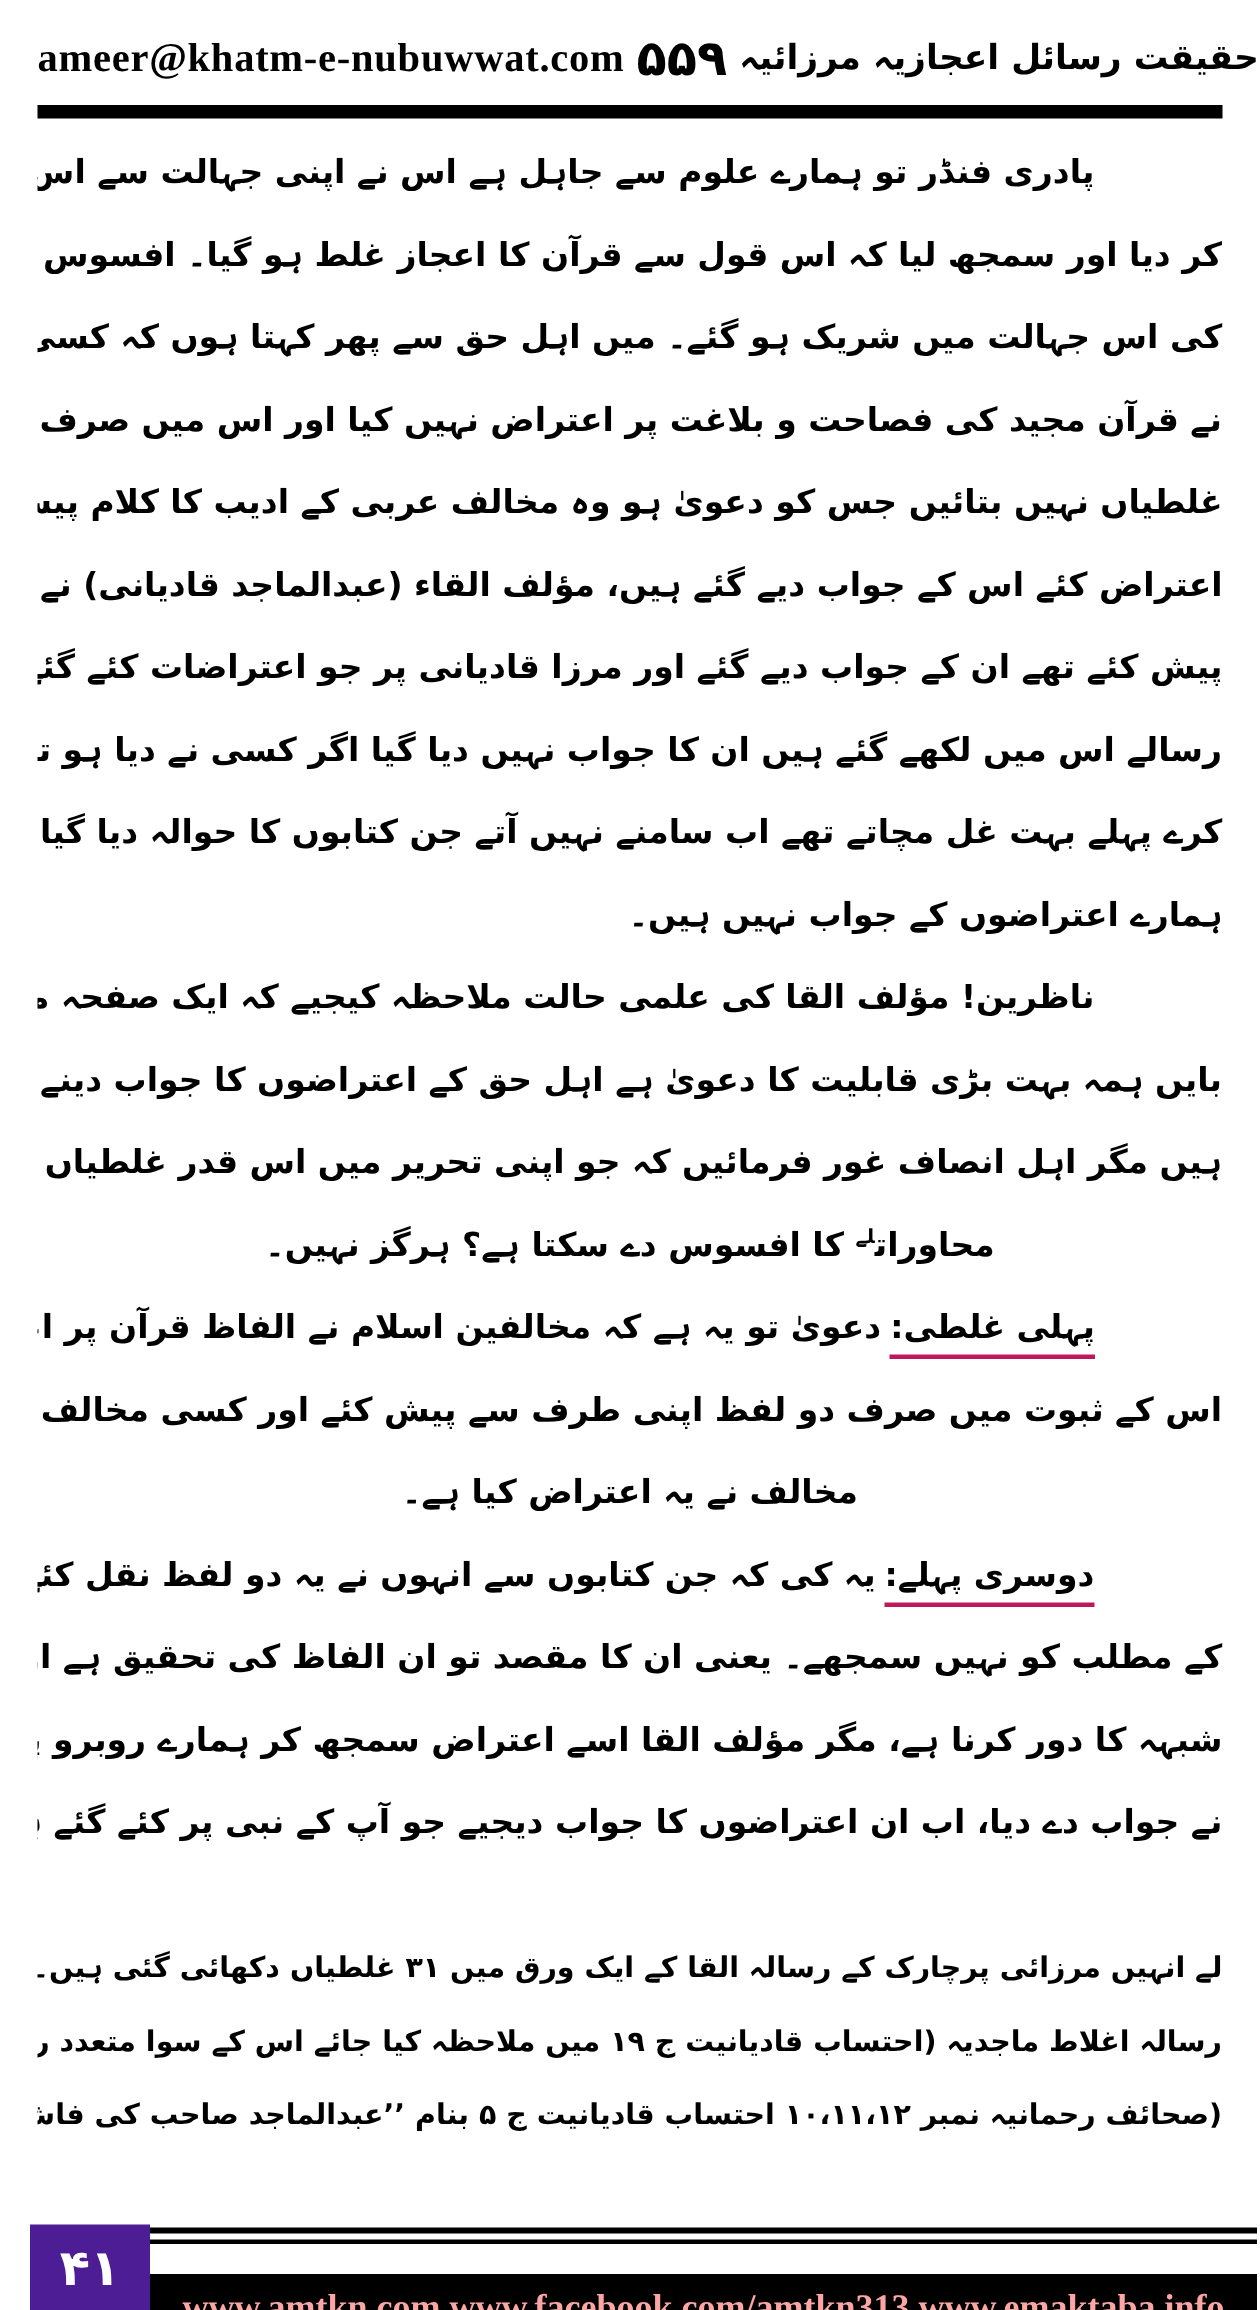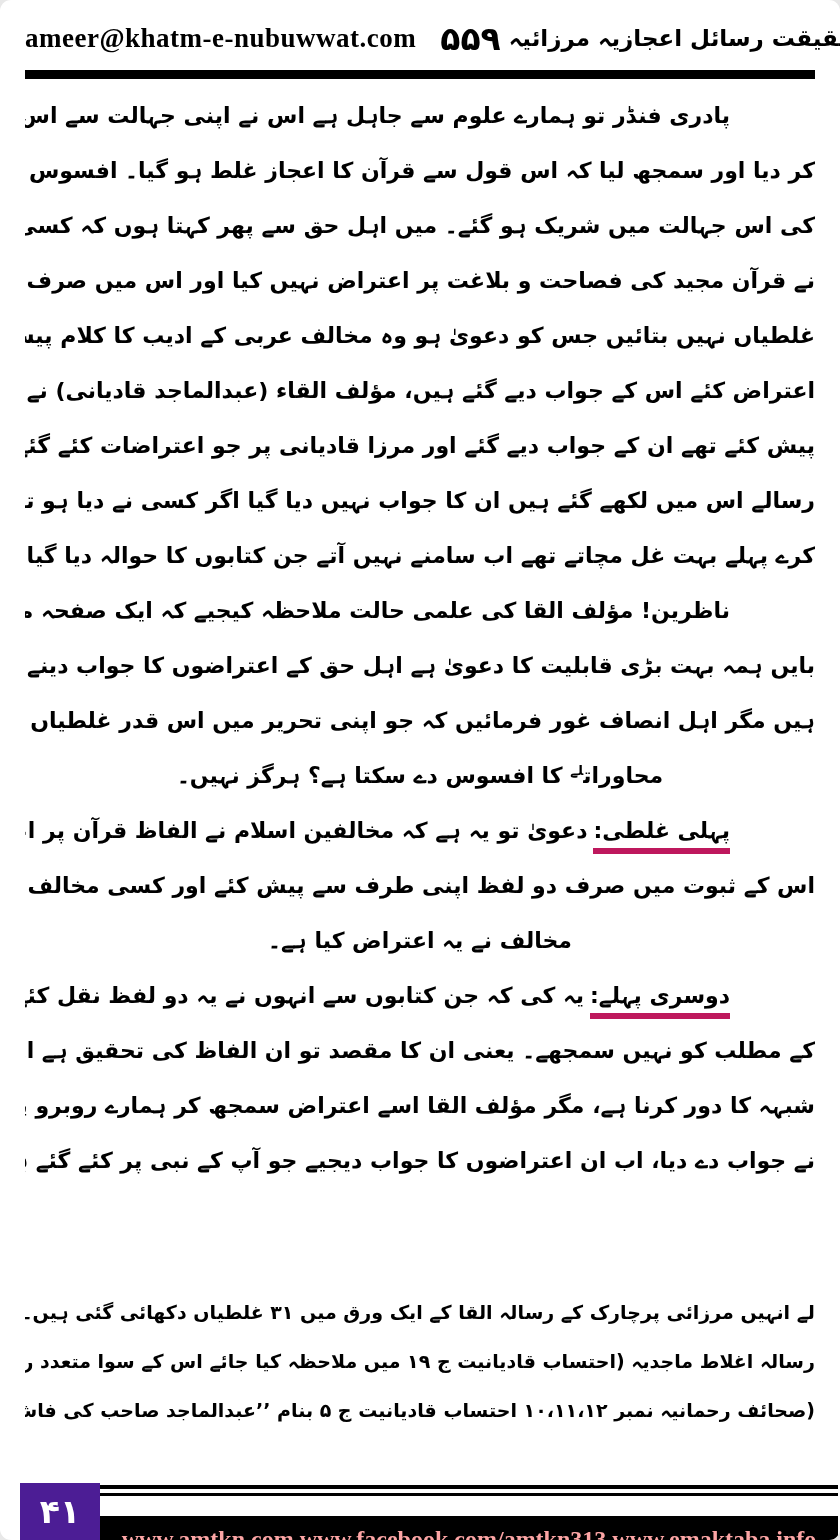--- a/index.html
+++ b/index.html
@@ -4,34 +4,33 @@
 <style>
   html,body{margin:0;padding:0;background:#e8e8e8;}
   .page{
     position:relative;
     width:840px;height:1540px;
     margin:0 auto;
     background:#ffffff;
     color:#000;
     overflow:hidden;
     font-family:"DejaVu Sans",sans-serif;
-    border-radius:11px;
   }
   
   .hdr{
     position:absolute;top:12px;left:25px;right:25px;height:52px;
     display:flex;align-items:center;justify-content:space-between;
   }
   .hdr-email{
     font-family:"Liberation Serif",serif;
     font-weight:bold;font-size:27px;letter-spacing:.5px;white-space:nowrap;
   }
   .hdr-num{
     font-family:"DejaVu Sans",sans-serif;
-    font-weight:bold;font-size:33px;white-space:nowrap;padding:0 8px;margin-left:16px;
+    font-weight:bold;font-size:33px;white-space:nowrap;padding:0 8px;
   }
   .hdr-title{
     direction:rtl;
     font-weight:bold;font-size:23px;white-space:nowrap;
   }
   .hdr-rule{
     position:absolute;top:70px;left:25px;right:25px;height:9px;background:#000;
   }
   
   .body-text{
@@ -43,21 +42,21 @@
   }
   .ln{
     text-align:justify;
     text-align-last:justify;
     height:55px;overflow:hidden;white-space:nowrap;
   }
   .ln.indent{padding-right:85px;}
   .ln.center{text-align:center;text-align-last:center;}
   .ln.endr{text-align:right;text-align-last:right;}
   .heading-underline{
-    border-bottom:6px solid #be185d;
+    border-bottom:3px solid #be185d;
     padding-bottom:5px;
     margin-left:6px;
   }
   sup.fnmark{font-size:13px;line-height:0;}
   
   .footnotes{
     position:absolute;top:1288px;left:25px;right:25px;
     direction:rtl;
     font-weight:bold;
     font-size:19px;
@@ -103,20 +102,21 @@
   <div class="body-text">
     <div class="ln indent">پادری فنڈر تو ہمارے علوم سے جاہل ہے اس نے اپنی جہالت سے اس قول کو پیش</div>
     <div class="ln">کر دیا اور سمجھ لیا کہ اس قول سے قرآن کا اعجاز غلط ہو گیا۔ افسوس یہ ہے کہ مؤلف القا قادیانی اس</div>
     <div class="ln">کی اس جہالت میں شریک ہو گئے۔ میں اہل حق سے پھر کہتا ہوں کہ کسی مخالف ماہر زبان عرب</div>
     <div class="ln">نے قرآن مجید کی فصاحت و بلاغت پر اعتراض نہیں کیا اور اس میں صرف و نحو اور محاورات کی</div>
     <div class="ln">غلطیاں نہیں بتائیں جس کو دعویٰ ہو وہ مخالف عربی کے ادیب کا کلام پیش کرے اور جہلاء نے جو</div>
     <div class="ln">اعتراض کئے اس کے جواب دیے گئے ہیں، مؤلف القاء (عبدالماجد قادیانی) نے جو اعتراض</div>
     <div class="ln">پیش کئے تھے ان کے جواب دیے گئے اور مرزا قادیانی پر جو اعتراضات کئے گئے ہیں اور خاص</div>
     <div class="ln">رسالے اس میں لکھے گئے ہیں ان کا جواب نہیں دیا گیا اگر کسی نے دیا ہو تو ہمارے سامنے پیش</div>
     <div class="ln">کرے پہلے بہت غل مچاتے تھے اب سامنے نہیں آتے جن کتابوں کا حوالہ دیا گیا ہے ان میں</div>
+    <div class="ln endr">ہمارے اعتراضوں کے جواب نہیں ہیں۔</div>
     <div class="ln indent">ناظرین! مؤلف القا کی علمی حالت ملاحظہ کیجیے کہ ایک صفحہ میں آٹھ غلطیاں کی ہیں،</div>
     <div class="ln">بایں ہمہ بہت بڑی قابلیت کا دعویٰ ہے اہل حق کے اعتراضوں کا جواب دینے کا، دعویٰ کرتے</div>
     <div class="ln">ہیں مگر اہل انصاف غور فرمائیں کہ جو اپنی تحریر میں اس قدر غلطیاں کرے وہ کسی قابل کے</div>
     <div class="ln center"><span>محاورات</span><sup class="fnmark">لے</sup><span> کا افسوس دے سکتا ہے؟ ہرگز نہیں۔</span></div>
     <div class="ln indent"><span class="heading-underline">پہلی غلطی:</span><span>دعویٰ تو یہ ہے کہ مخالفین اسلام نے الفاظ قرآن پر اعتراض کئے ہیں اور</span></div>
     <div class="ln">اس کے ثبوت میں صرف دو لفظ اپنی طرف سے پیش کئے اور کسی مخالف کا قول نقل نہیں کیا کہ اس</div>
     <div class="ln center">مخالف نے یہ اعتراض کیا ہے۔</div>
     <div class="ln indent"><span class="heading-underline">دوسری پہلے:</span><span>یہ کی کہ جن کتابوں سے انہوں نے یہ دو لفظ نقل کئے ان کے مصنفین</span></div>
     <div class="ln">کے مطلب کو نہیں سمجھے۔ یعنی ان کا مقصد تو ان الفاظ کی تحقیق ہے اور جس ناواقف کو شبہہ ہو اس</div>
     <div class="ln">شبہہ کا دور کرنا ہے، مگر مؤلف القا اسے اعتراض سمجھ کر ہمارے روبرو پیش کرتے ہیں۔ الحمد للہ ہم</div>

